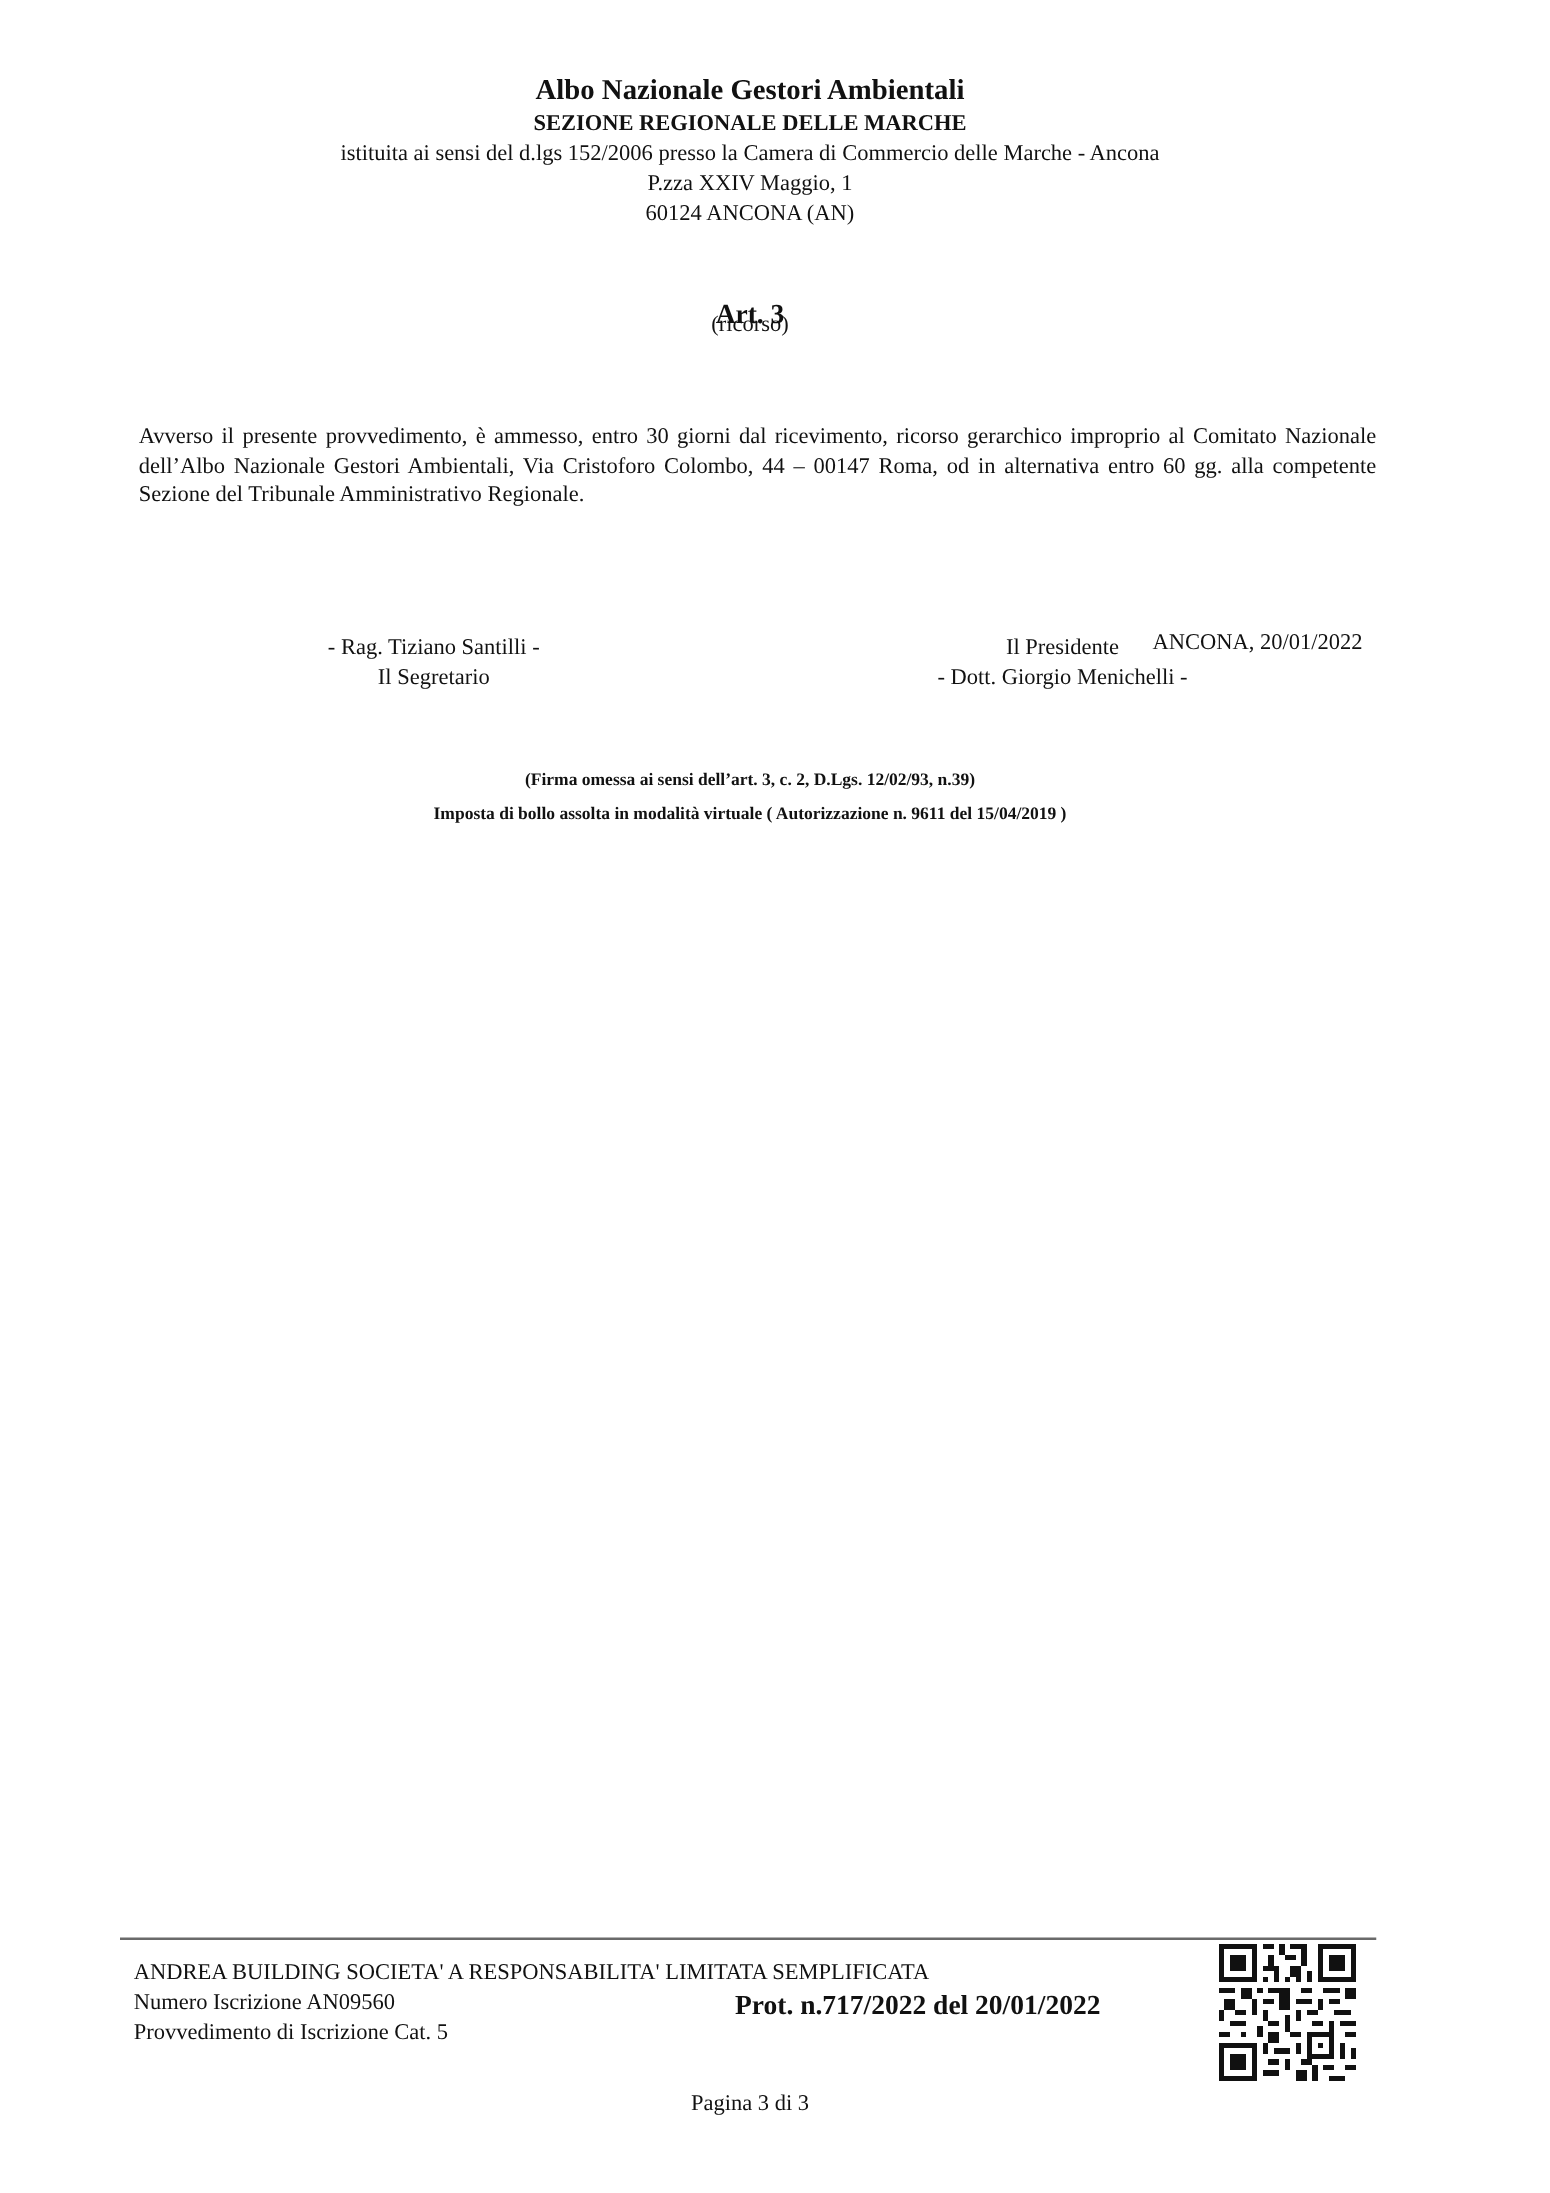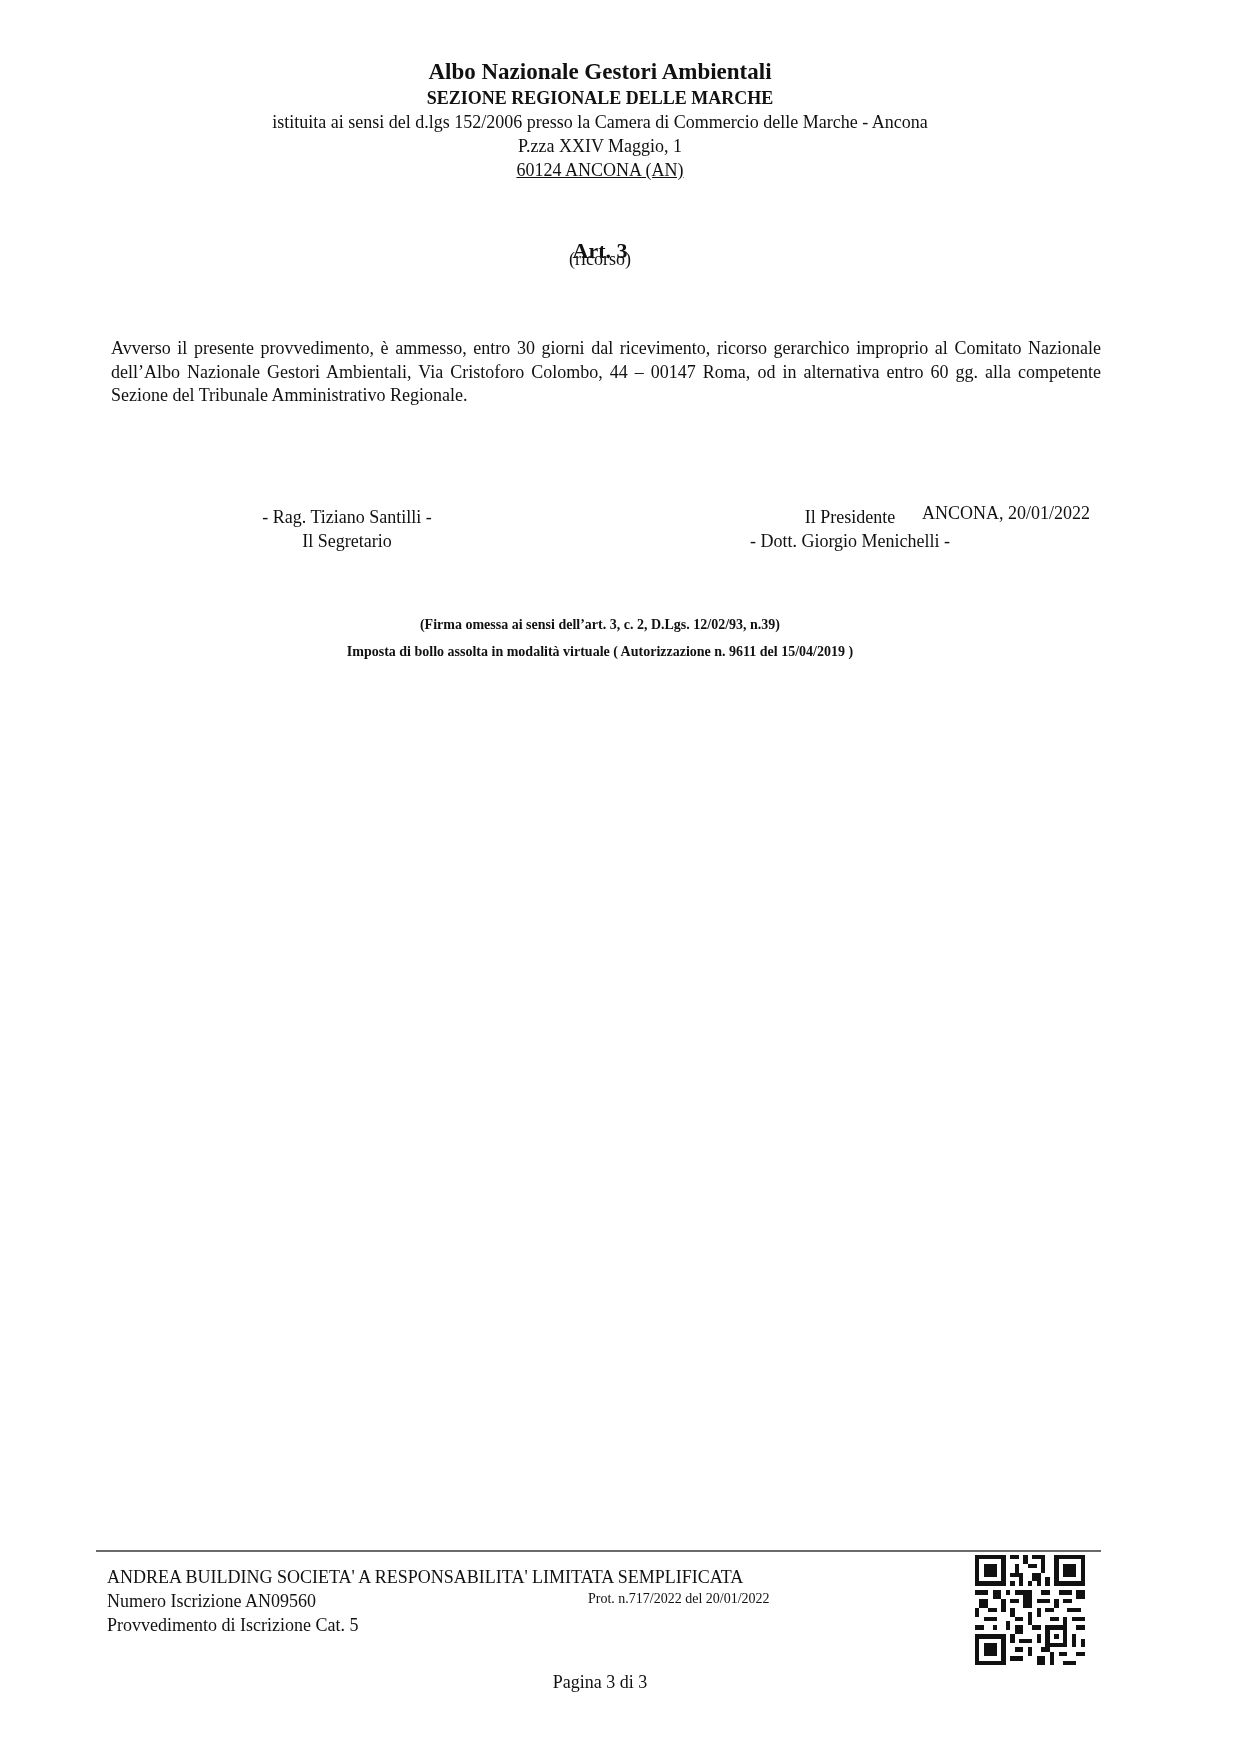--- a/index.html
+++ b/index.html
@@ -30,21 +30,21 @@
   .h-section {
     top: 88px;
     font-size: 18px;
     font-weight: bold;
   }
   .h-sub {
     font-size: 18px;
   }
   .h-sub1 { top: 112px; }
   .h-sub2 { top: 136px; }
-  .h-sub3 { top: 160px; text-decoration: underline; }
+  .h-sub3 { top: 160px; }
 
   .art-title {
     top: 238px;
     font-size: 22px;
     font-weight: bold;
   }
   .art-sub {
     top: 249px;
     font-size: 18px;
   }
@@ -101,22 +101,22 @@
     font-size: 18px;
     white-space: nowrap;
   }
   .ft1 { top: 1567px; }
   .ft2 { top: 1591px; }
   .ft3 { top: 1615px; }
   .ft-prot {
     position: absolute;
     top: 1591px;
     left: 588px;
-    font-size: 14px;
-    font-weight: normal;
+    font-size: 22px;
+    font-weight: bold;
     white-space: nowrap;
   }
   .qr {
     position: absolute;
     left: 975px;
     top: 1555px;
     width: 110px;
     height: 110px;
   }
   .page-num {

